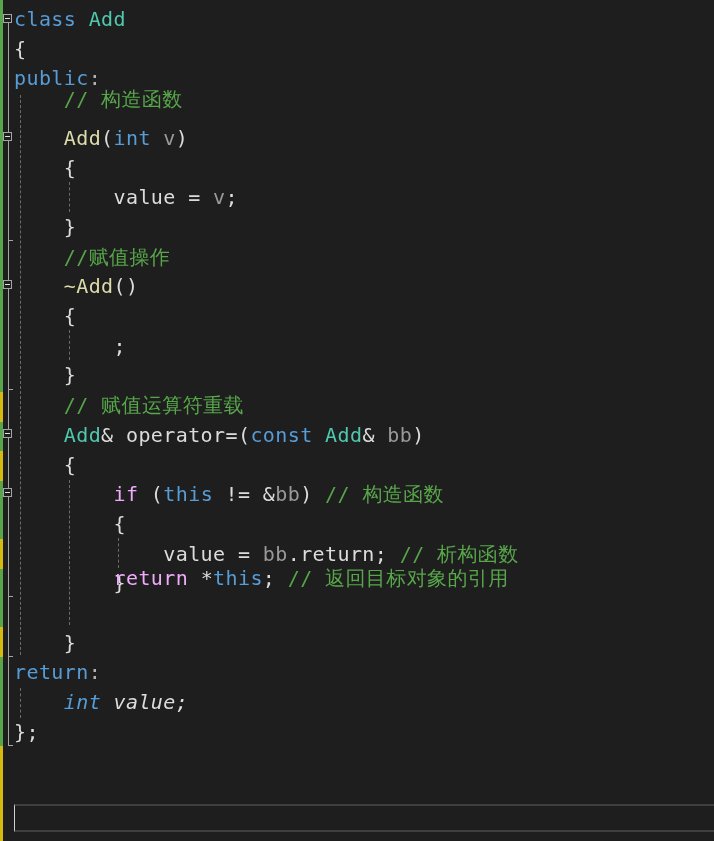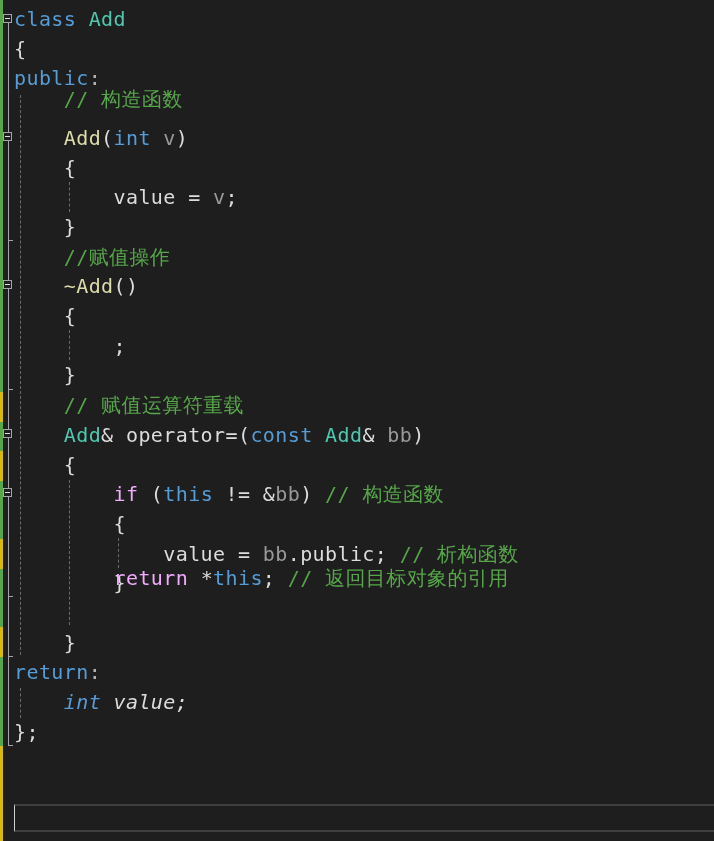--- a/index.html
+++ b/index.html
@@ -69,21 +69,21 @@
       <div class="line" style="top: 237.6px;"><span class="cm">    //赋值操作</span></div>
       <div class="line" style="top: 267.3px;"><span class="fn">    ~Add</span><span class="br">()</span></div>
       <div class="line" style="top: 297px;"><span class="br">    {</span></div>
       <div class="line" style="top: 326.7px;"><span class="br">        ;</span></div>
       <div class="line" style="top: 356.4px;"><span class="br">    }</span></div>
       <div class="line" style="top: 386.1px;"><span class="cm">    // 赋值运算符重载</span></div>
       <div class="line" style="top: 415.8px;"><span class="ty">    Add</span><span class="br">&amp; operator=(</span><span class="kw">const </span><span class="ty">Add</span><span class="br">&amp; </span><span class="pm">bb</span><span class="br">)</span></div>
       <div class="line" style="top: 445.5px;"><span class="br">    {</span></div>
       <div class="line" style="top: 475.2px;"><span class="ctl">        if </span><span class="br">(</span><span class="kw">this</span><span class="br"> != &amp;</span><span class="pm">bb</span><span class="br">) </span><span class="cm">// 构造函数</span></div>
       <div class="line" style="top: 504.9px;"><span class="br">        {</span></div>
-      <div class="line" style="top: 534.6px;"><span class="br">            value = </span><span class="pm">bb</span><span class="br">.public; </span><span class="cm">// 析构函数</span></div>
+      <div class="line" style="top: 534.6px;"><span class="br">            value = </span><span class="pm">bb</span><span class="br">.return; </span><span class="cm">// 析构函数</span></div>
       <div class="line" style="top: 564.3px;"><span class="br">        }</span></div>
       <div class="line" style="top: 559px;"><span class="ctl">        return </span><span class="br">*</span><span class="kw">this</span><span class="br">; </span><span class="cm">// 返回目标对象的引用</span></div>
       <div class="line" style="top: 623.7px;"><span class="br">    }</span></div>
       <div class="line" style="top: 653.4px;"><span class="kw">return</span><span class="punc">:</span></div>
       <div class="line" style="top: 683.1px; font-style: italic;"><span class="kw">    int </span><span class="br">value;</span></div>
       <div class="line" style="top: 712.8px;"><span class="br">};</span></div>
     </div>
 
   <div class="find-box"></div>
 </div>

